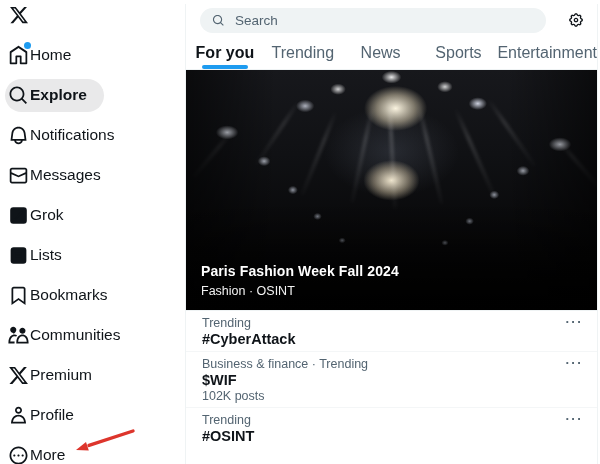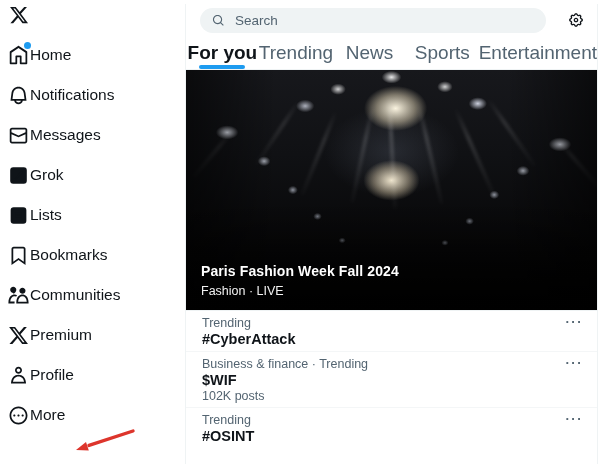--- a/index.html
+++ b/index.html
@@ -33,21 +33,21 @@
   .search svg { width:13px; height:13px; fill:#536471; flex:0 0 auto; }
   .search input { border:none; outline:none; background:transparent; font-size:13.5px; color:#0f1419;
                   font-family:inherit; width:100%; }
   .search input::placeholder { color:#536471; }
   .gear-btn { margin-left:auto; width:22px; height:22px; border:none; background:transparent; cursor:pointer;
               display:flex; align-items:center; justify-content:center; }
   .gear-btn svg { width:16px; height:16px; fill:#0f1419; }
 
   .tabs { height:34px; display:flex; border-bottom:1px solid #eff3f4; }
   .tab { flex:1; position:relative; display:flex; align-items:center; justify-content:center;
-         font-size:19px; color:#536471; cursor:pointer; }
+         font-size:16px; color:#536471; cursor:pointer; }
   .tab.active { color:#0f1419; font-weight:700; }
   .tab .underline { display:none; }
   .tab.active .underline { display:block; position:absolute; bottom:0; left:50%; transform:translateX(-50%);
          width:46px; height:4px; border-radius:9999px; background:#1d9bf0; }
 
   
   .hero { position:relative; height:241px; overflow:hidden; cursor:pointer; border-bottom:1px solid #eff3f4;
     background:
       radial-gradient(ellipse 42px 30px at 51% 16%, rgba(255,248,228,0.98), rgba(255,240,205,0.45) 45%, rgba(255,235,195,0) 75%),
       radial-gradient(ellipse 36px 26px at 50% 46%, rgba(255,244,218,0.92), rgba(255,236,198,0.38) 48%, rgba(255,232,190,0) 78%),
@@ -105,20 +105,30 @@
         <span class="nav-pill">
             <span class="nav-icon">
           <svg viewBox="0 0 24 24">
                 <path d="M21.591 7.146L12.52 1.157c-.316-.21-.724-.21-1.04 0l-9.071 5.99c-.26.173-.409.456-.409.757v13.183c0 .502.418.913.929.913h6.638c.511 0 .929-.41.929-.913v-7.075h3.008v7.075c0 .502.418.913.929.913h6.639c.51 0 .928-.41.928-.913V7.904c0-.301-.158-.584-.408-.758zM20 20l-4.5.01.011-7.097c0-.502-.418-.913-.928-.913H9.44c-.511 0-.929.41-.929.913L8.5 20H4V8.773l8.011-5.342L20 8.764z"></path>
               </svg>
           <span class="badge-dot"></span>
         </span>
             <span class="nav-label">Home</span>
           </span>
       </div>
+      <div class="nav-row active">
+        <span class="nav-pill">
+            <span class="nav-icon">
+          <svg viewBox="0 0 24 24">
+                <path d="M10.25 3.75c-3.59 0-6.5 2.91-6.5 6.5s2.91 6.5 6.5 6.5c1.795 0 3.419-.726 4.596-1.904 1.178-1.177 1.904-2.801 1.904-4.596 0-3.59-2.91-6.5-6.5-6.5zm-8.5 6.5c0-4.694 3.806-8.5 8.5-8.5s8.5 3.806 8.5 8.5c0 1.986-.682 3.815-1.824 5.262l4.781 4.781-1.414 1.414-4.781-4.781c-1.447 1.142-3.276 1.824-5.262 1.824-4.694 0-8.5-3.806-8.5-8.5z"></path>
+              </svg>
+        </span>
+            <span class="nav-label">Explore</span>
+          </span>
+      </div>
       <div class="nav-row">
         <span class="nav-pill">
             <span class="nav-icon">
           <svg viewBox="0 0 24 24">
                 <path d="M19.993 9.042C19.48 5.017 16.054 2 11.996 2s-7.49 3.021-7.999 7.051L2.866 18H7.1c.463 2.282 2.481 4 4.9 4s4.437-1.718 4.9-4h4.236l-1.143-8.958zM12 20c-1.306 0-2.417-.835-2.829-2h5.658c-.412 1.165-1.523 2-2.829 2zm-6.866-4l.847-6.698C6.364 6.272 8.941 4 11.996 4s5.627 2.268 6.013 5.295L18.864 16H5.134z"></path>
               </svg>
         </span>
             <span class="nav-label">Notifications</span>
           </span>
       </div>
@@ -250,21 +260,21 @@
         <span class="beam" style="left:36%; top:17%; height:38%; transform:rotate(22deg); opacity:.4;"></span>
         <span class="beam" style="left:65%; top:16%; height:40%; transform:rotate(-24deg); opacity:.45;"></span>
         <span class="beam" style="left:27%; top:13%; height:32%; transform:rotate(34deg); opacity:.35;"></span>
         <span class="beam" style="left:73%; top:12%; height:34%; transform:rotate(-35deg); opacity:.4;"></span>
         <span class="beam" style="left:11%; top:25%; height:26%; transform:rotate(40deg); opacity:.3;"></span>
         <span class="beam" style="left:90%; top:29%; height:26%; transform:rotate(-41deg); opacity:.35;"></span>
         <div class="hero-shade"></div>
       </div>
       <div class="hero-text">
         <div class="hero-title">Paris Fashion Week Fall 2024</div>
-        <div class="hero-sub">Fashion · LIVE</div>
+        <div class="hero-sub">Fashion · OSINT</div>
       </div>
     </div>
 
     <div class="trends">
       <div class="trend">
         <div class="trend-meta">Trending</div>
         <div class="trend-title">#CyberAttack</div>
         <button class="trend-more"><span>···</span></button>
       </div>
       <div class="trend">

